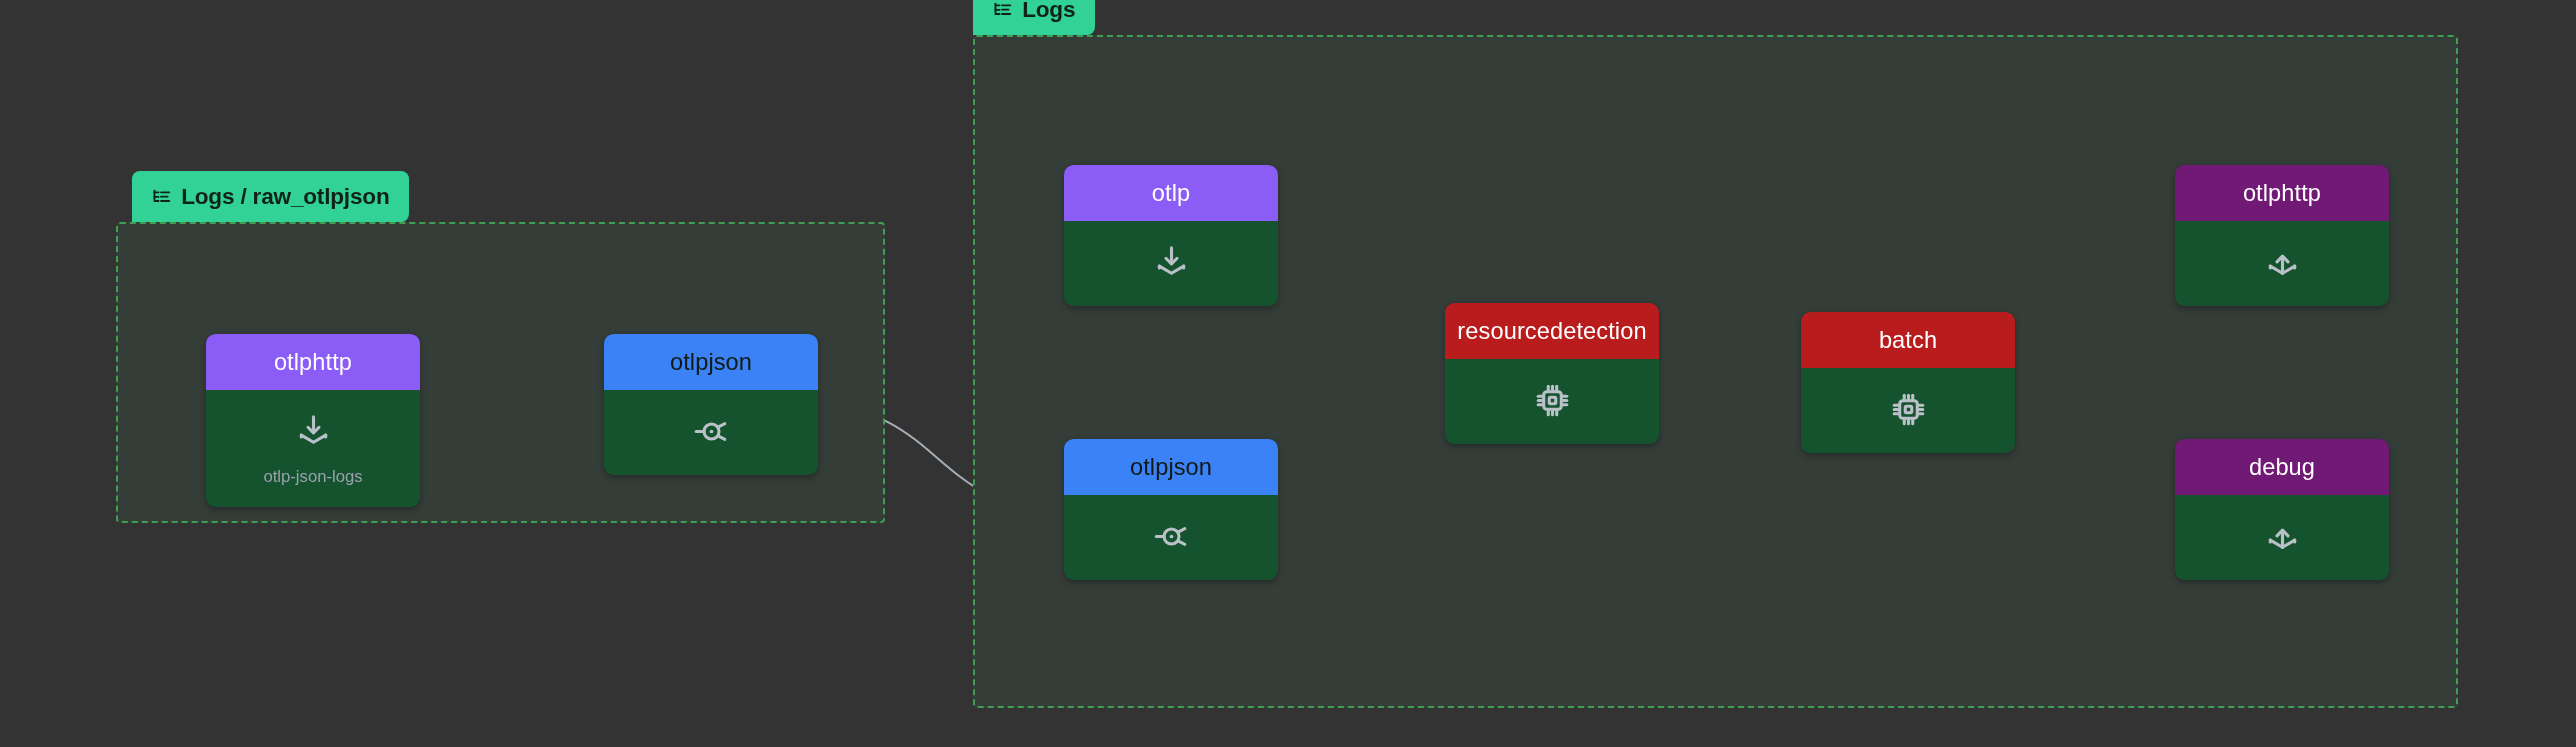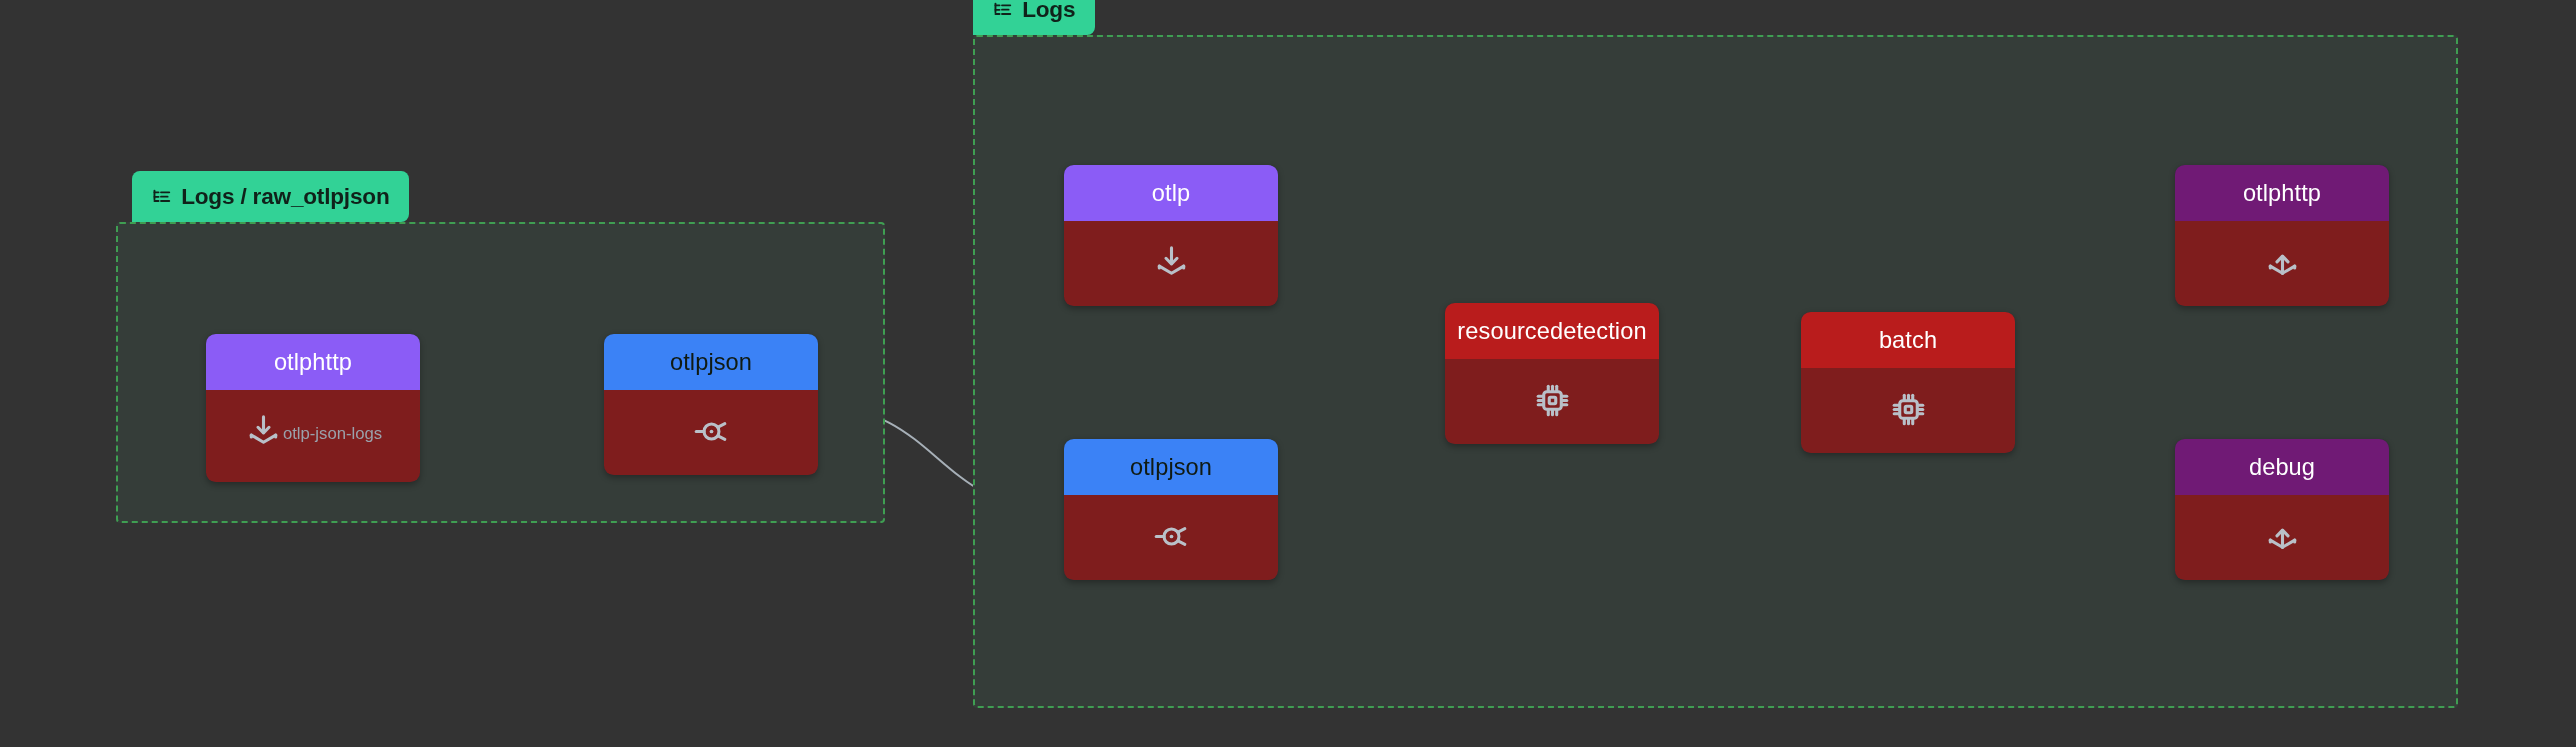--- a/index.html
+++ b/index.html
@@ -65,23 +65,24 @@
     font-weight: 400;
     letter-spacing: 0.1px;
     white-space: nowrap;
   }
   .node-header.type-receiver  { background: #8b5cf6; }
   .node-header.type-connector { background: #3b82f6; color: #101a12; }
   .node-header.type-processor { background: #b91c1c; }
   .node-header.type-exporter  { background: #701a75; }
 
   .node-body {
-    background: #7f1d1d;
+    background: #14532d;
     display: flex;
-    flex-direction: row;
+    flex-direction: column;
+    align-items: center;
     justify-content: center;
     padding: 21.6px 9.8px 19.7px;
     min-height: 85px;
   }
   .node-body.tall { min-height: 92px; }
 
   .node-icon { display: block; }
 
   .node-sub {
     margin-top: 12.8px;

